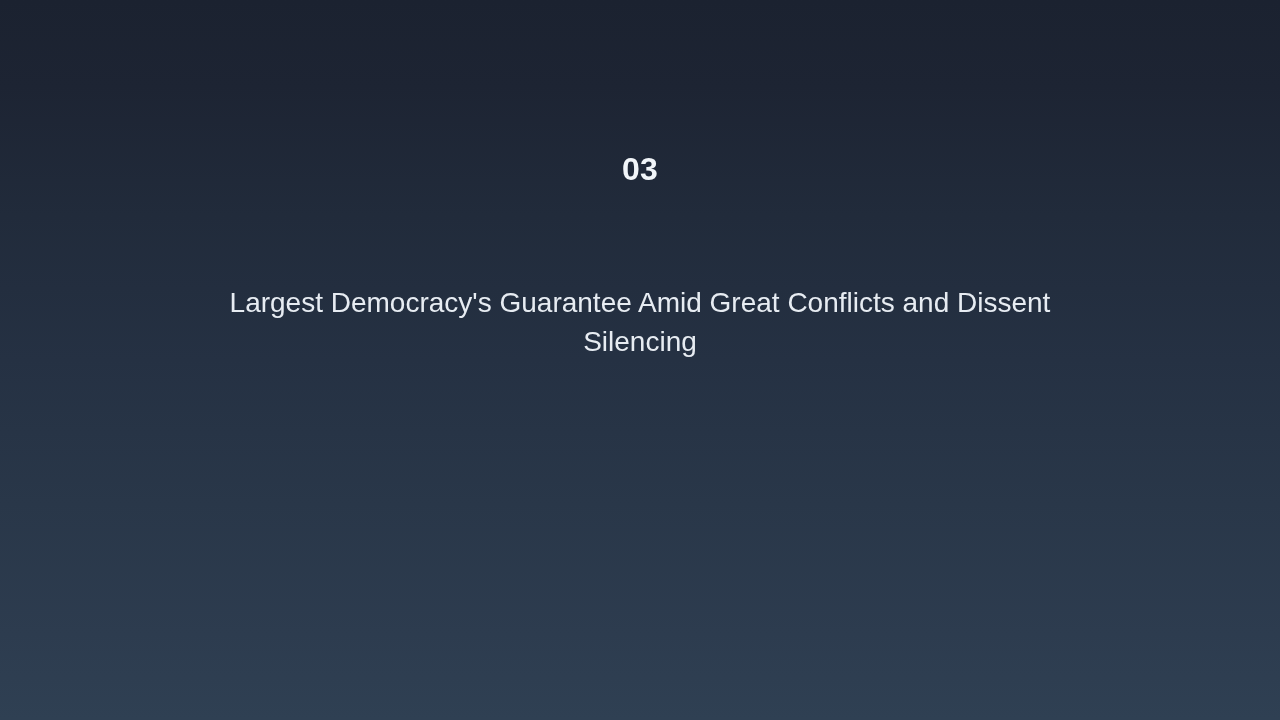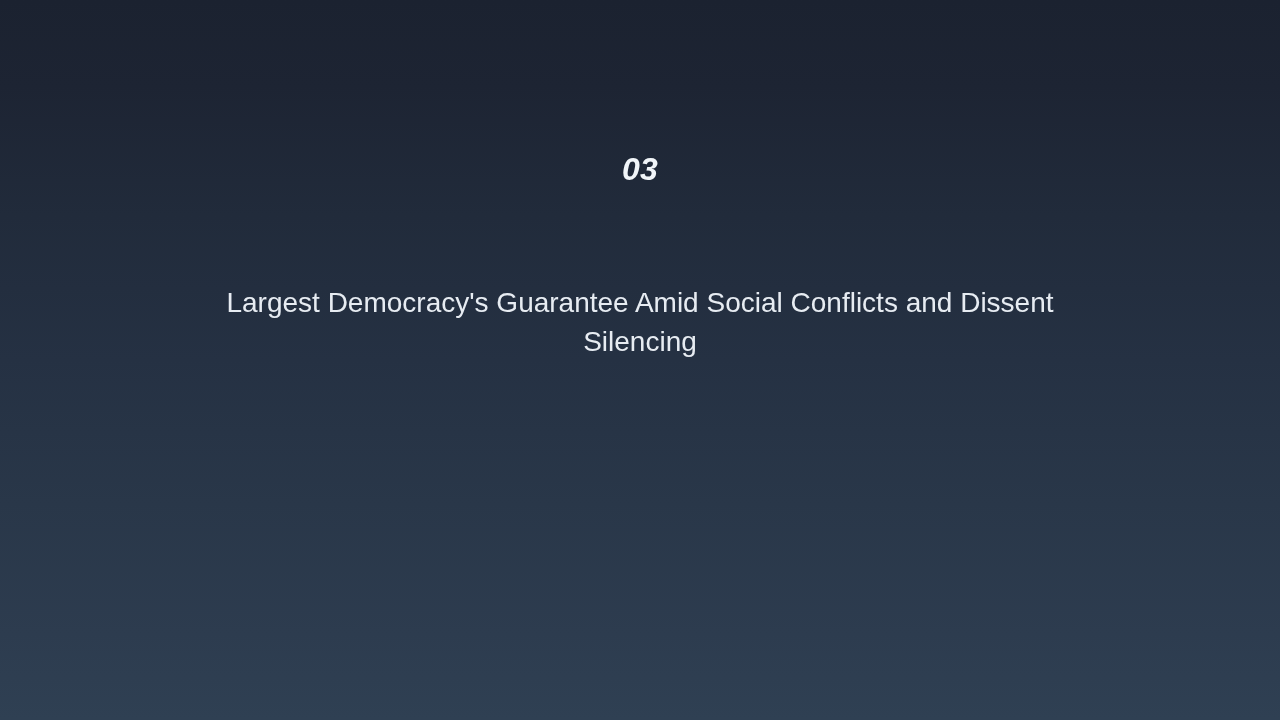--- a/index.html
+++ b/index.html
@@ -36,21 +36,20 @@
   }
 
   .slide-number {
     margin-top: 148px;
     font-size: 32px;
     font-weight: bold;
     line-height: 42px;
     color: #f1f5f9;
     text-align: center;
     letter-spacing: 0.2px;
-    font-style: italic;
   }
 
   .title-block {
     margin-top: 128px;
     width: 1100px;
     text-align: center;
   }
 
   .slide-title {
     margin: 0;
@@ -80,16 +79,16 @@
 </style>
 </head>
 <body>
 
 <div class="slide">
 
   <div class="slide-number">03</div>
 
 
   <div class="subtitle-block">
-    <p class="slide-subtitle">Largest Democracy's Guarantee Amid Social Conflicts and Dissent Silencing</p>
+    <p class="slide-subtitle">Largest Democracy's Guarantee Amid Great Conflicts and Dissent Silencing</p>
   </div>
 
 </div>
 
 </body></html>

